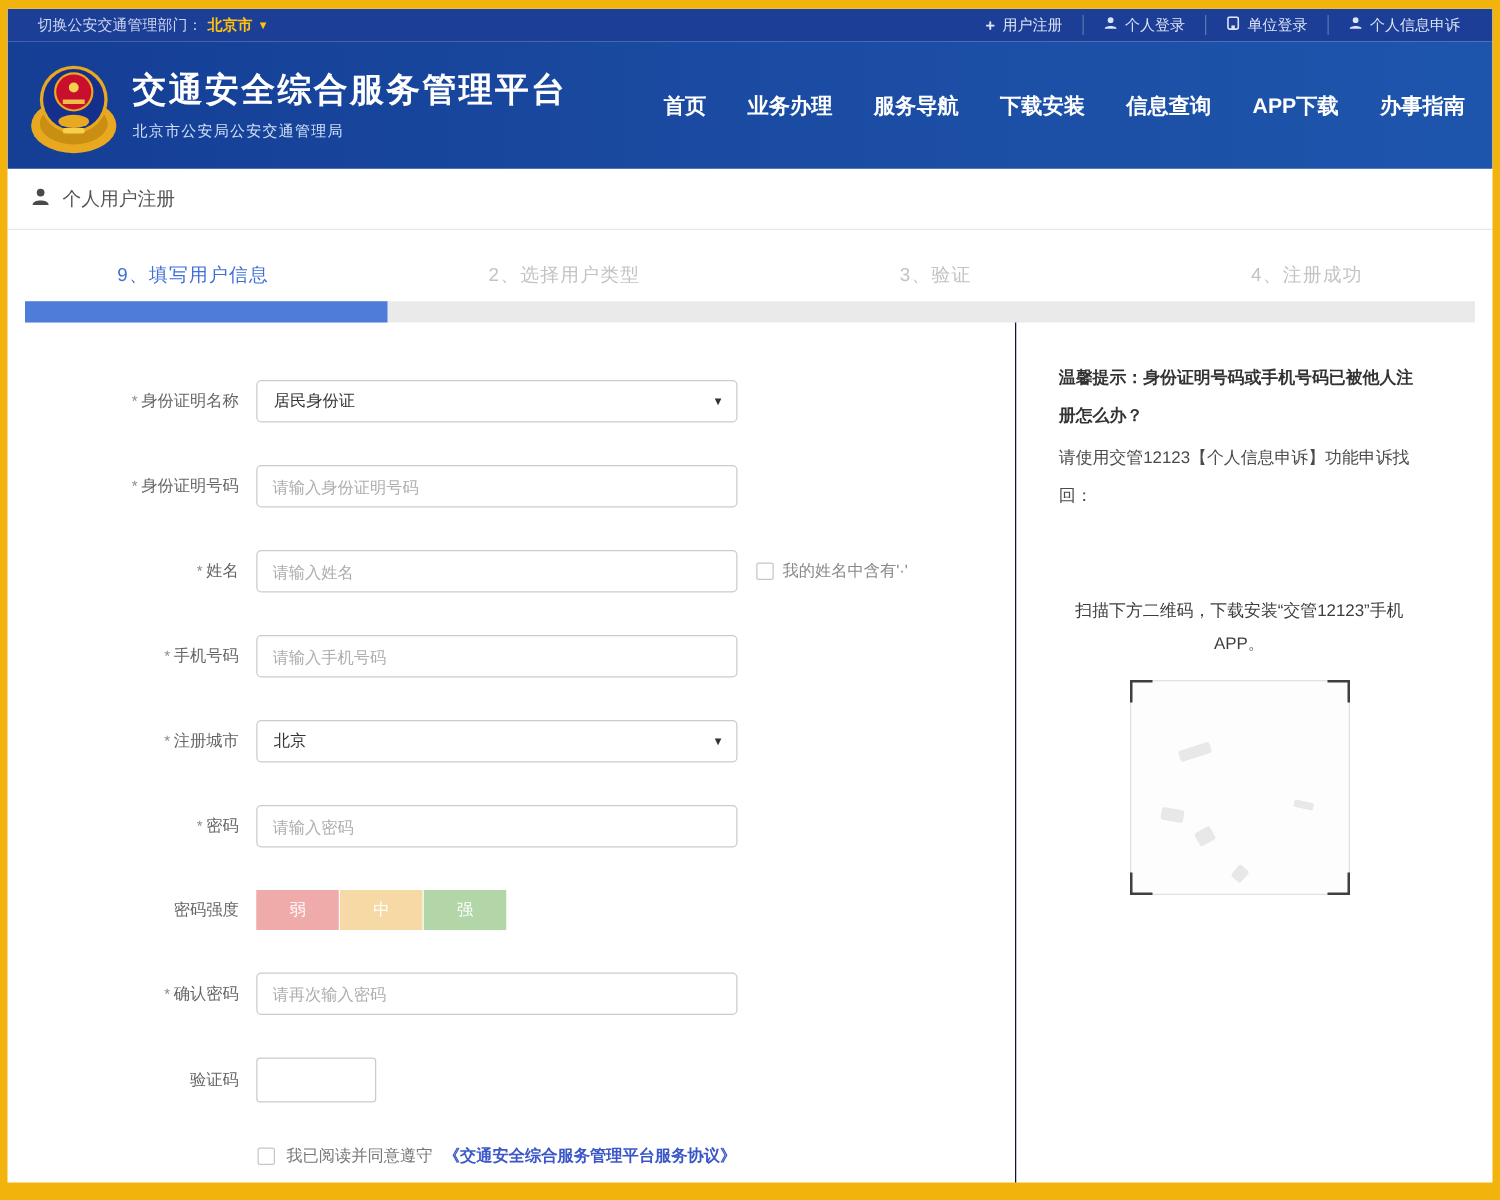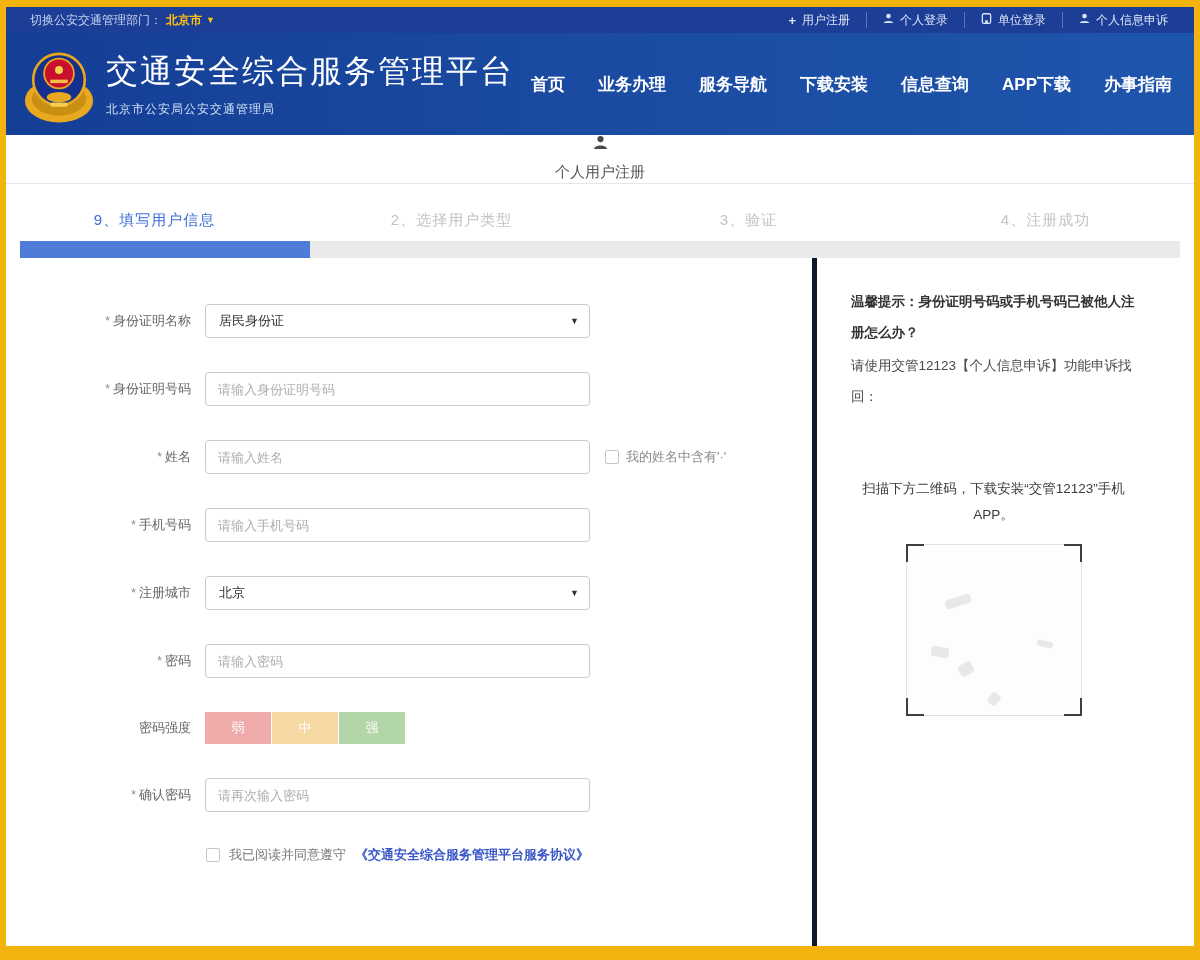--- a/index.html
+++ b/index.html
@@ -41,31 +41,31 @@
   
   .header {
     height:102px;
     background:linear-gradient(90deg,#153E95 0%,#1B4CA3 55%,#1E55AC 100%);
     display:flex;
     align-items:center;
     padding:0 16px 0 18px;
   }
   .logo { width:70px; height:84px; flex:0 0 auto; }
   .titles { margin-left:12px; }
-  .site-title { color:#ffffff; font-size:32px; font-weight:normal; letter-spacing:2px; }
+  .site-title { color:#ffffff; font-size:27px; font-weight:bold; letter-spacing:2px; }
   .site-subtitle { color:#CFE0F7; font-size:12px; margin-top:7px; letter-spacing:1px; }
   .nav { margin-left:auto; display:flex; gap:33px; padding-right:6px; }
   .nav-item { color:#ffffff; font-size:17px; font-weight:bold; cursor:pointer; white-space:nowrap; }
   
   .breadcrumb {
     height:49px;
     display:flex; align-items:center; gap:10px;
     padding:0 19px;
     border-bottom:1px solid #E3E8F0;
-    color:#555; font-size:15px;flex-direction:column;
+    color:#555; font-size:15px;
   }
   
   .steps { display:flex; margin-top:27px; }
   .step { flex:1; text-align:center; font-size:15px; color:#C3C3C3; letter-spacing:1px; }
   .step.active { color:#3F6ED5; }
   .progress { height:17px; background:#EAEAEA; margin:11px 14px 0 14px; }
   .progress-fill { height:100%; background:#4F7BD9; }
   
   .content { display:flex; height:690px; }
   .form-col { width:806px; padding-top:46px; flex:0 0 auto; }
@@ -90,21 +90,21 @@
   }
   .select-caret { position:absolute; right:11px; top:12px; font-size:9px; color:#333; }
   .inline-check { display:flex; align-items:center; gap:7px; margin-left:15px; font-size:13px; color:#8a8a8a; white-space:nowrap; }
   .cbox { width:14px; height:14px; border:1px solid #C6C6C6; border-radius:2px; background:#fff; flex:0 0 auto; cursor:pointer; }
   .strength { display:flex; gap:1px; }
   .sblock { width:66px; height:32px; display:flex; align-items:center; justify-content:center; color:#fff; font-size:13px; }
   .captcha-input { width:96px; height:36px; border:1px solid #CBCBCB; border-radius:3px; outline:none; padding:0 8px; font-size:14px; }
   .agree-row { margin-left:200px; margin-top:10px; display:flex; align-items:center; gap:9px; font-size:13px; color:#777; }
   .agree-link { color:#3A57C8; font-weight:bold; cursor:pointer; }
   
-  .aside { flex:1; border-left:5px solid #0f172a; margin-top:0; padding:28px 58px 0 34px; }
+  .aside { flex:1; border-left:1px solid #0f172a; margin-top:0; padding:28px 58px 0 34px; }
   .tip-bold { font-size:13.5px; font-weight:bold; color:#333; line-height:2.3; }
   .tip-text { font-size:13.5px; color:#4a4a4a; line-height:2.3; margin-top:2px; }
   .qr-caption { font-size:13.5px; color:#3d3d3d; text-align:center; line-height:1.9; margin-top:64px; padding:0 6px; }
   .qr {
     width:176px; height:172px;
     margin:17px auto 0 auto;
     position:relative;
     border:1px solid #E2E2E2;
     background:#FDFDFD;
   }
@@ -279,20 +279,24 @@
         </div>
       </div>
 
       <div class="frow">
         <div class="flabel"><span class="req">*</span><span>确认密码</span></div>
         <div class="fctrl">
           <input class="tinput" type="text" placeholder="请再次输入密码" style="">
         </div>
       </div>
 
+      <div class="frow">
+        <div class="flabel"><span>验证码</span></div>
+        <input class="captcha-input" type="text" style="">
+      </div>
 
       <div class="agree-row">
         <span class="cbox"></span>
         <span>我已阅读并同意遵守</span>
         <span class="agree-link">《交通安全综合服务管理平台服务协议》</span>
       </div>
 
     </div>
 
     <div class="aside">

